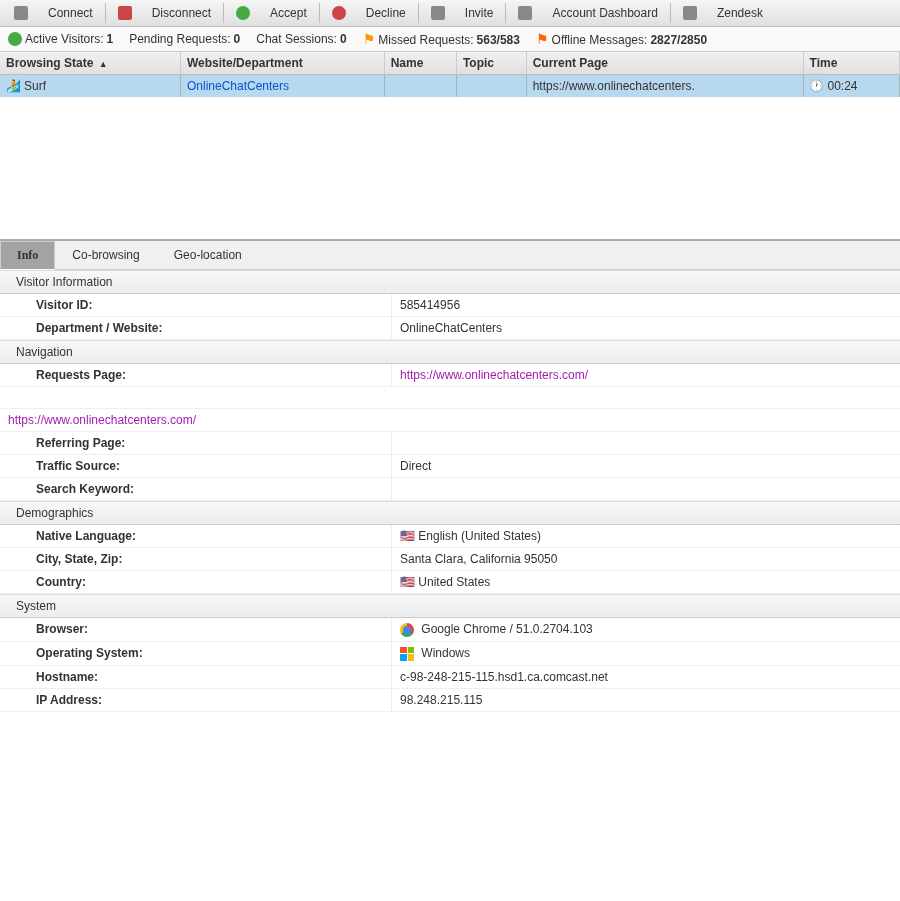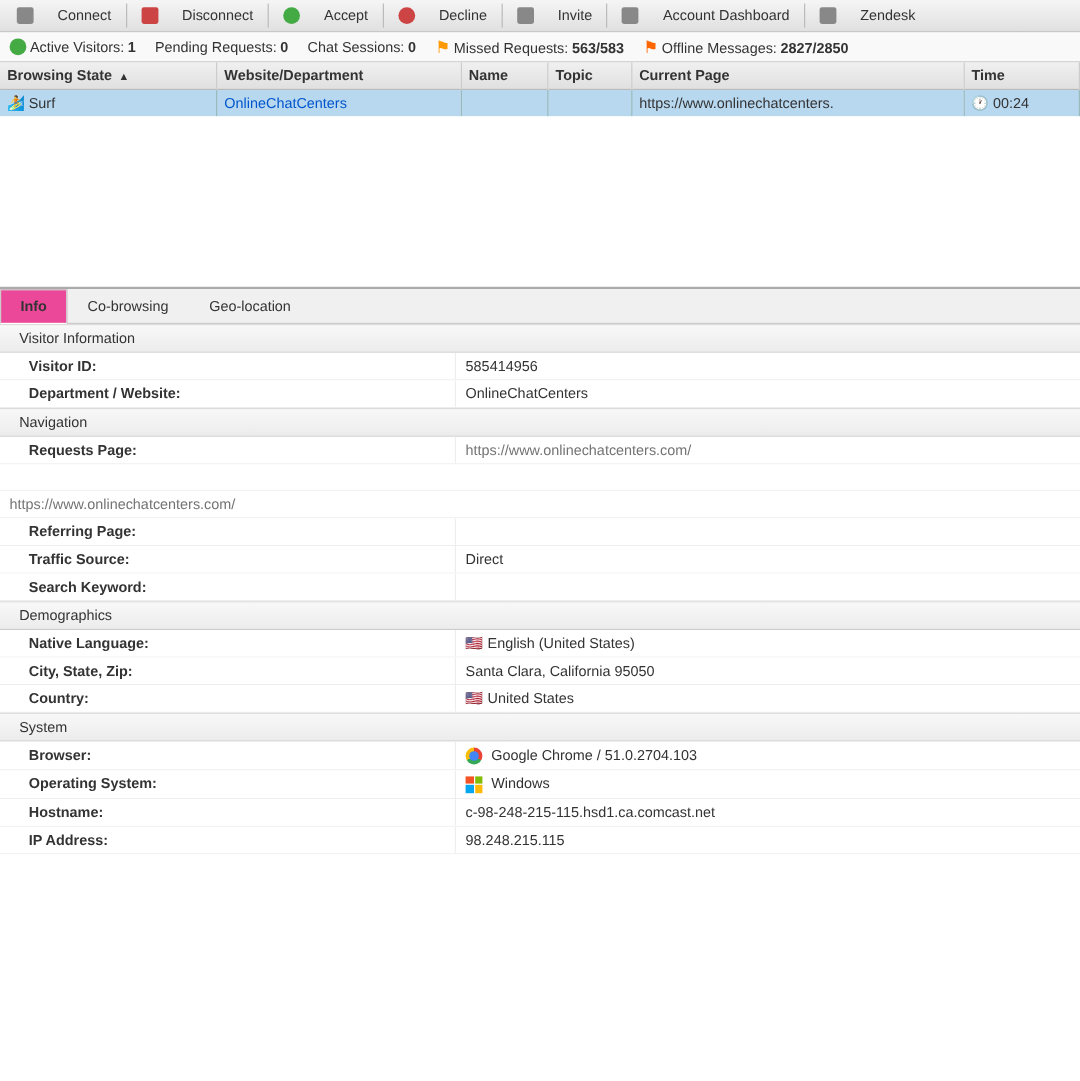--- a/index.html
+++ b/index.html
@@ -90,25 +90,26 @@
     }
     .tab {
       padding: 6px 16px;
       font-size: 12px;
       cursor: pointer;
       border: 1px solid transparent;
       background: transparent;
       color: #333;
     }
     .tab.active {
-      background: #ec4899;
+      background: #a3a3a3;
       border: 1px solid #ccc;
       border-bottom: 1px solid #fff;
       margin-bottom: -1px;
       font-weight: bold;
+      font-family: Liberation Serif, serif;
     }
 
     
     #info-panel {
       width: 100%;
     }
 
     .section-header {
       background: linear-gradient(to bottom, #f8f8f8, #ececec);
       border-bottom: 1px solid #ccc;
@@ -126,28 +127,29 @@
     }
     .info-label {
       width: 380px;
       min-width: 380px;
       padding: 4px 24px;
       font-weight: bold;
       font-size: 12px;
       color: #333;
       border-right: 1px solid #eee;
       background: #fff;
+      margin-left: 12px;
     }
     .info-value {
       flex: 1;
       padding: 4px 8px;
       font-size: 12px;
       background: #fff;
     }
-    .info-link { color: #737373; text-decoration: none; text-align: center; }
+    .info-link { color: #a21caf; text-decoration: none; text-align: center; }
 
     .spacer-area {
       height: 140px;
       background: #fff;
     }
   </style>
 </head>
 <body>
 
 <div id="toolbar">

